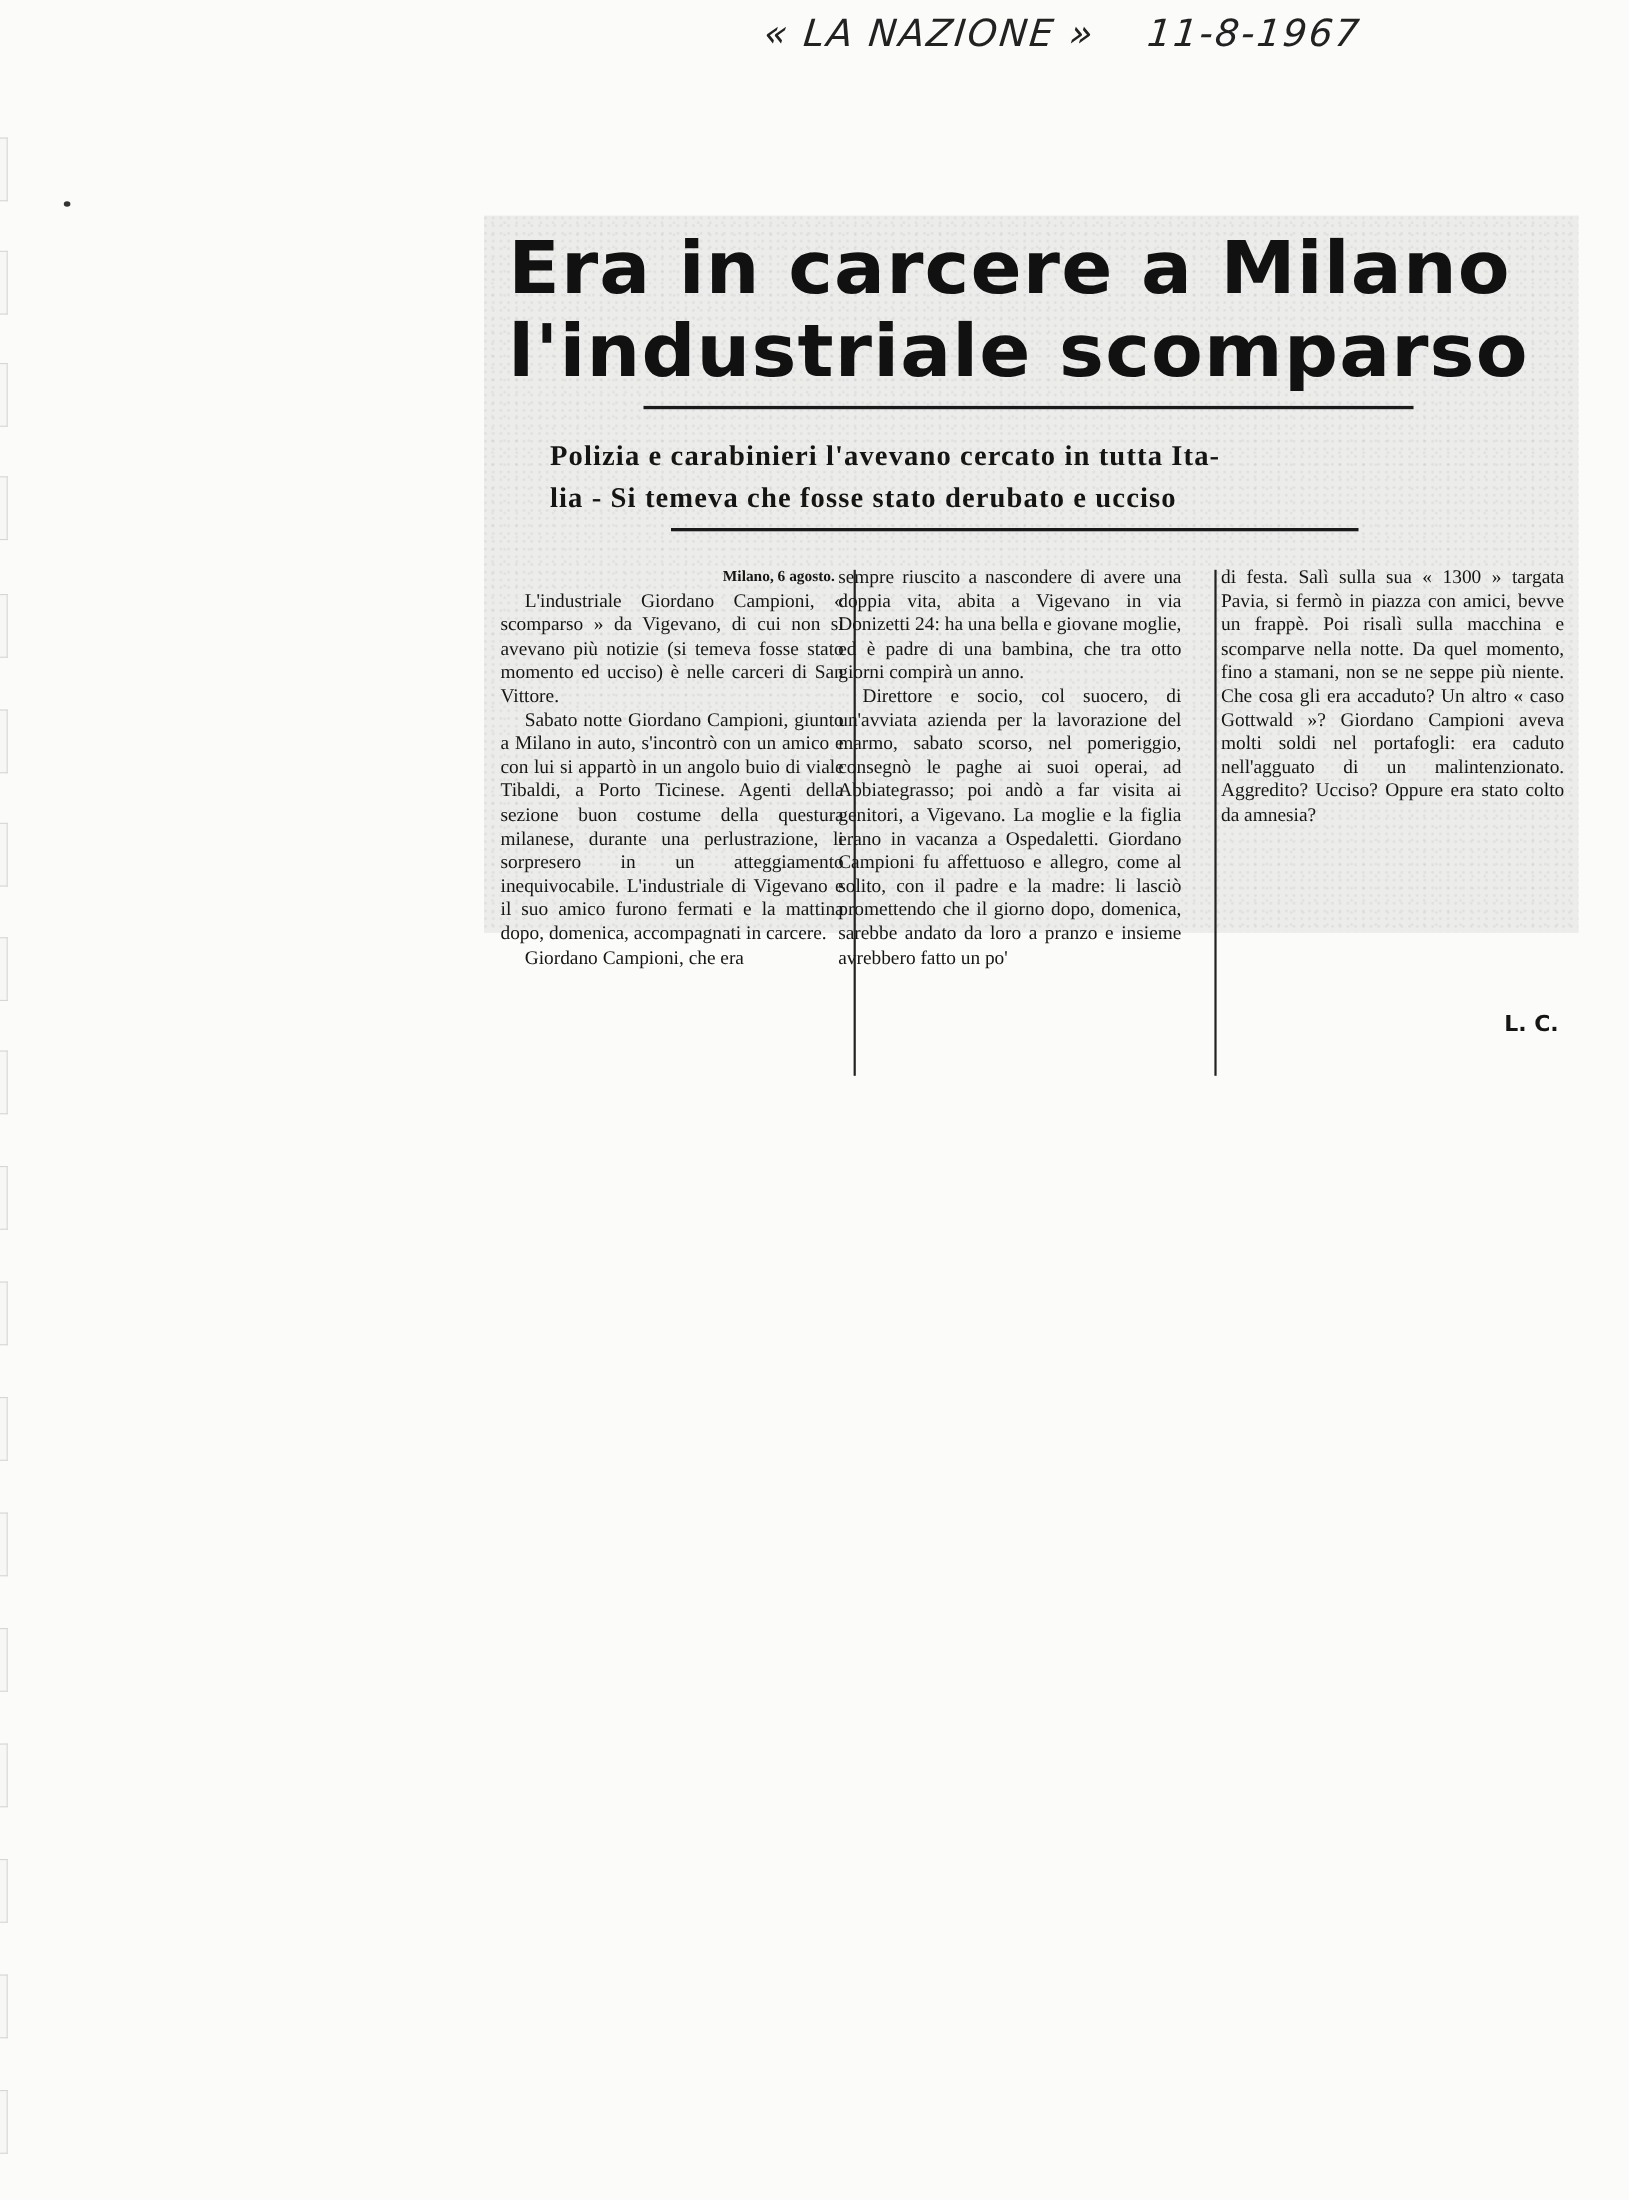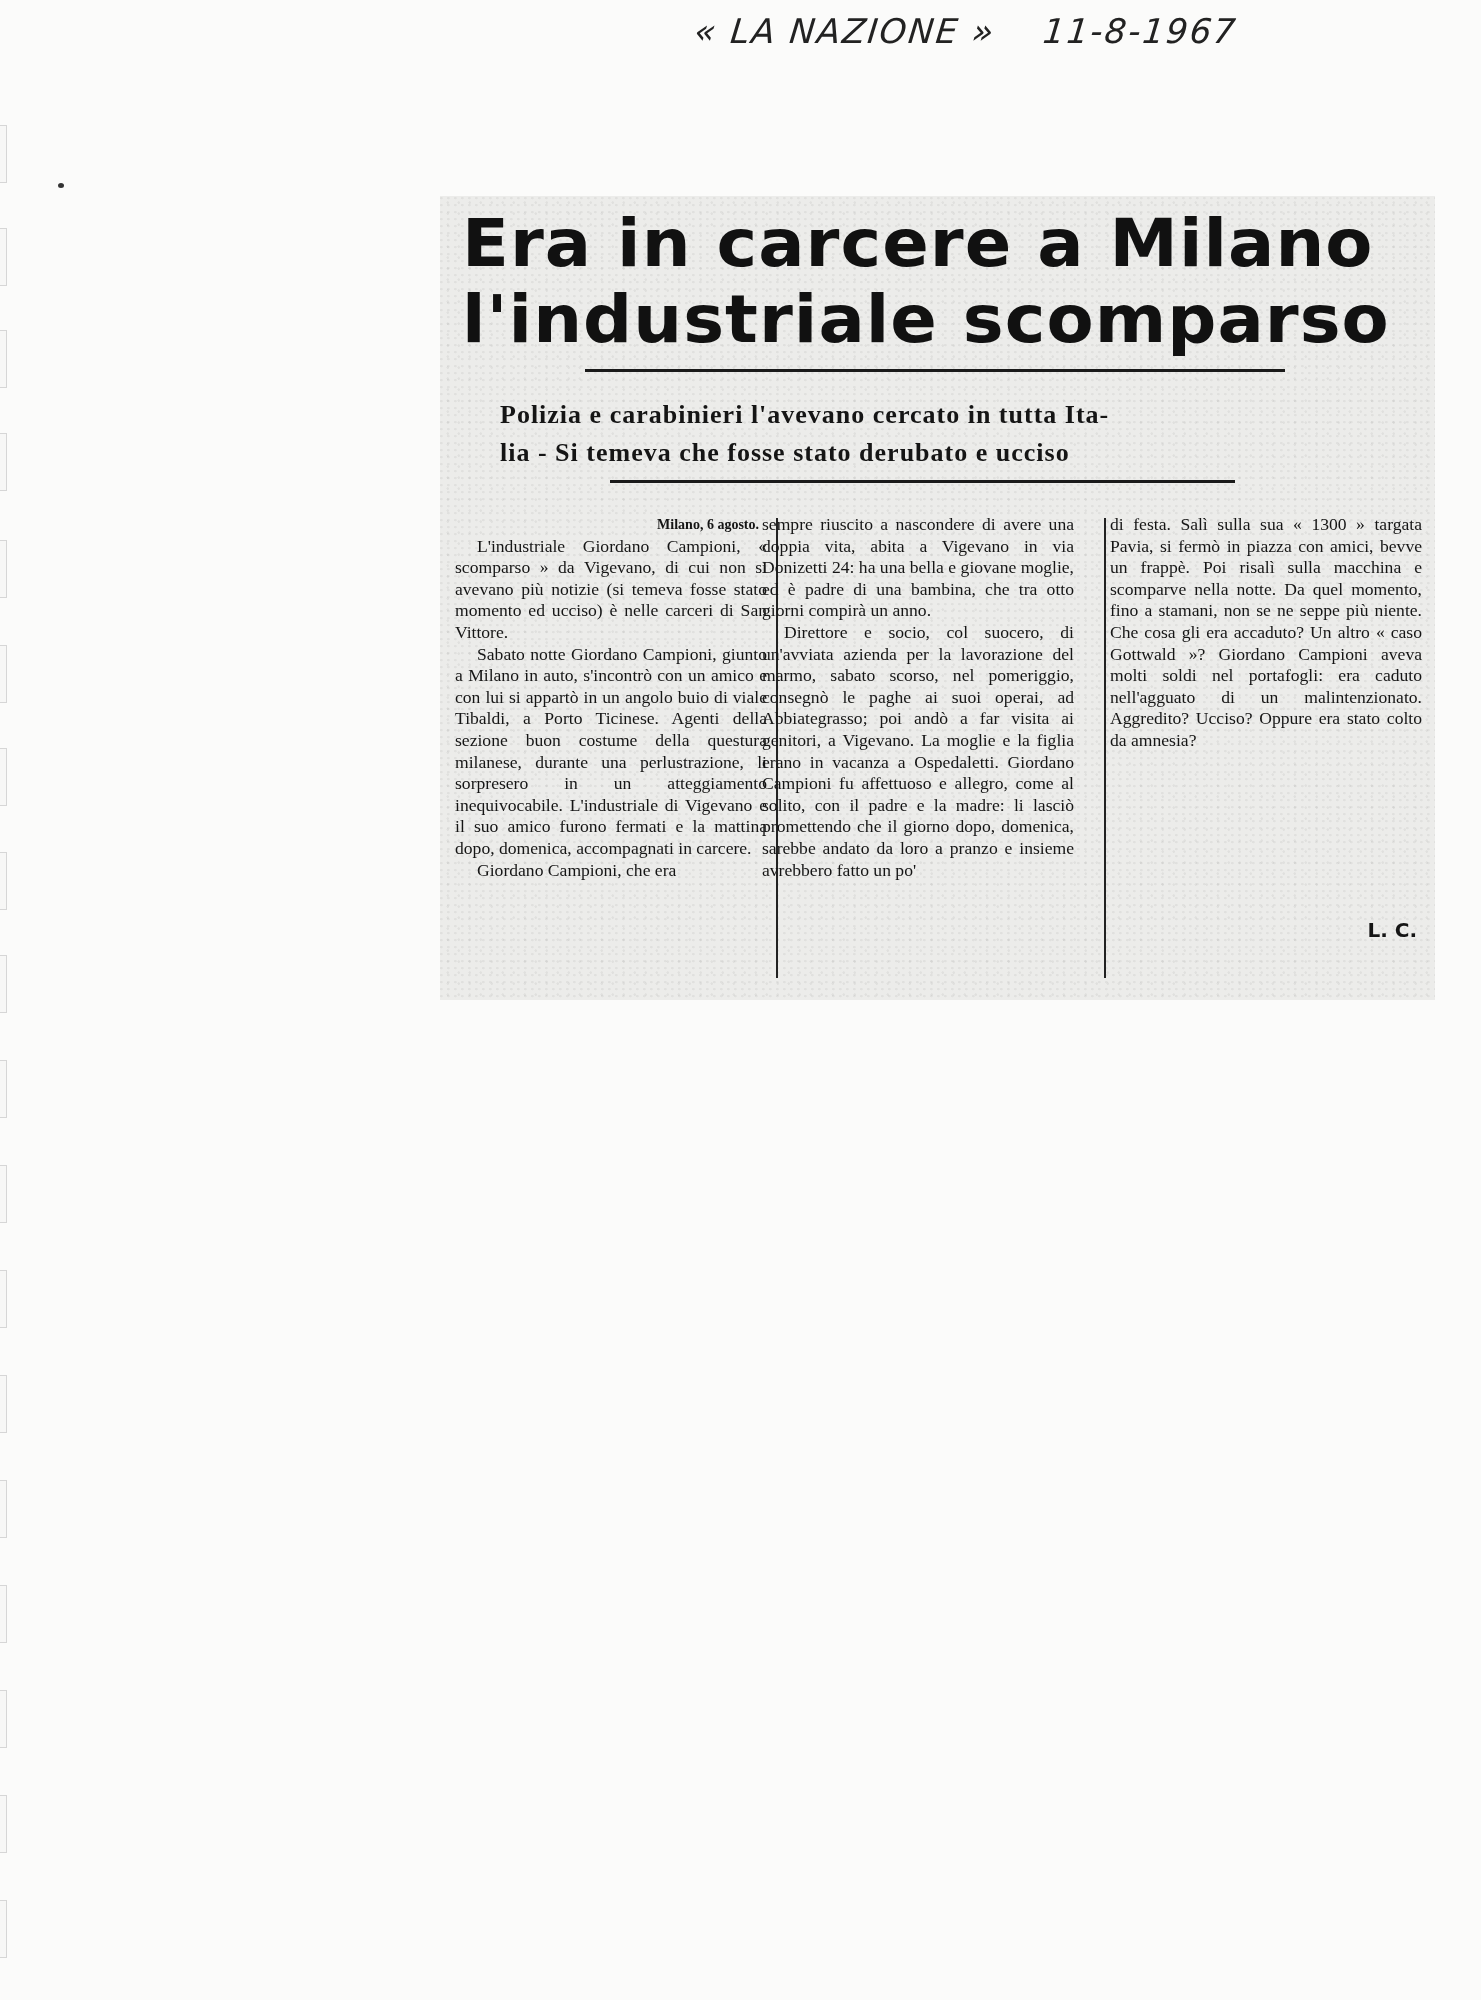--- a/index.html
+++ b/index.html
@@ -14,21 +14,21 @@
     border: 1px solid #d6d6d6; border-left: none; background: #f7f7f6;
   }
   .speck { position: absolute; left: 58px; top: 183px; width: 6px; height: 5px; border-radius: 50%; background: #333; }
   .handwritten {
     position: absolute; left: 695px; top: 6px; width: 660px; height: 50px;
     font-family: "DejaVu Sans", sans-serif; font-size: 34px; color: #222;
     font-style: italic; letter-spacing: 2px; transform: skewX(-6deg);
     white-space: nowrap; display: flex; gap: 48px; align-items: center;
   }
   .clipping {
-    position: absolute; left: 440px; top: 196px; width: 995px; height: 804px;
+    position: absolute; left: 440px; top: 196px; width: 995px; height: 652px;
     background: #ececea;
     background-image:
       radial-gradient(circle at 20% 30%, rgba(0,0,0,0.05) 1px, transparent 1.5px),
       radial-gradient(circle at 70% 60%, rgba(0,0,0,0.05) 1px, transparent 1.5px);
     background-size: 7px 7px, 11px 11px;
   }
   .headline {
     position: absolute; left: 22px; top: 10px; width: 960px;
     font-family: "DejaVu Sans", sans-serif; font-weight: bold;
     font-size: 66px; line-height: 76px; letter-spacing: 1px; color: #111;

